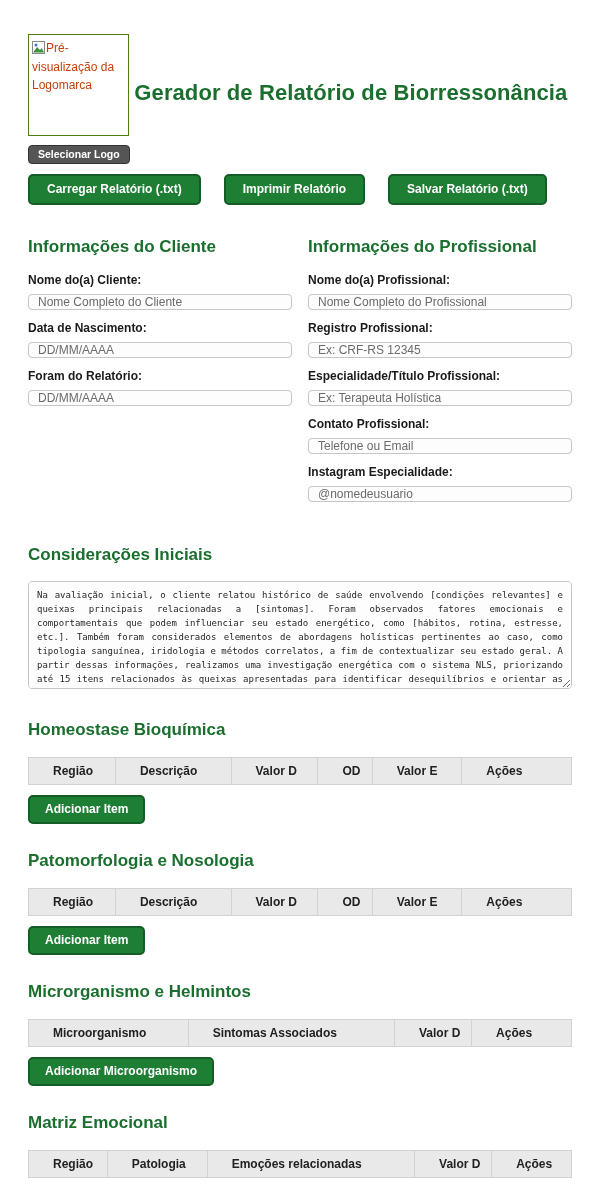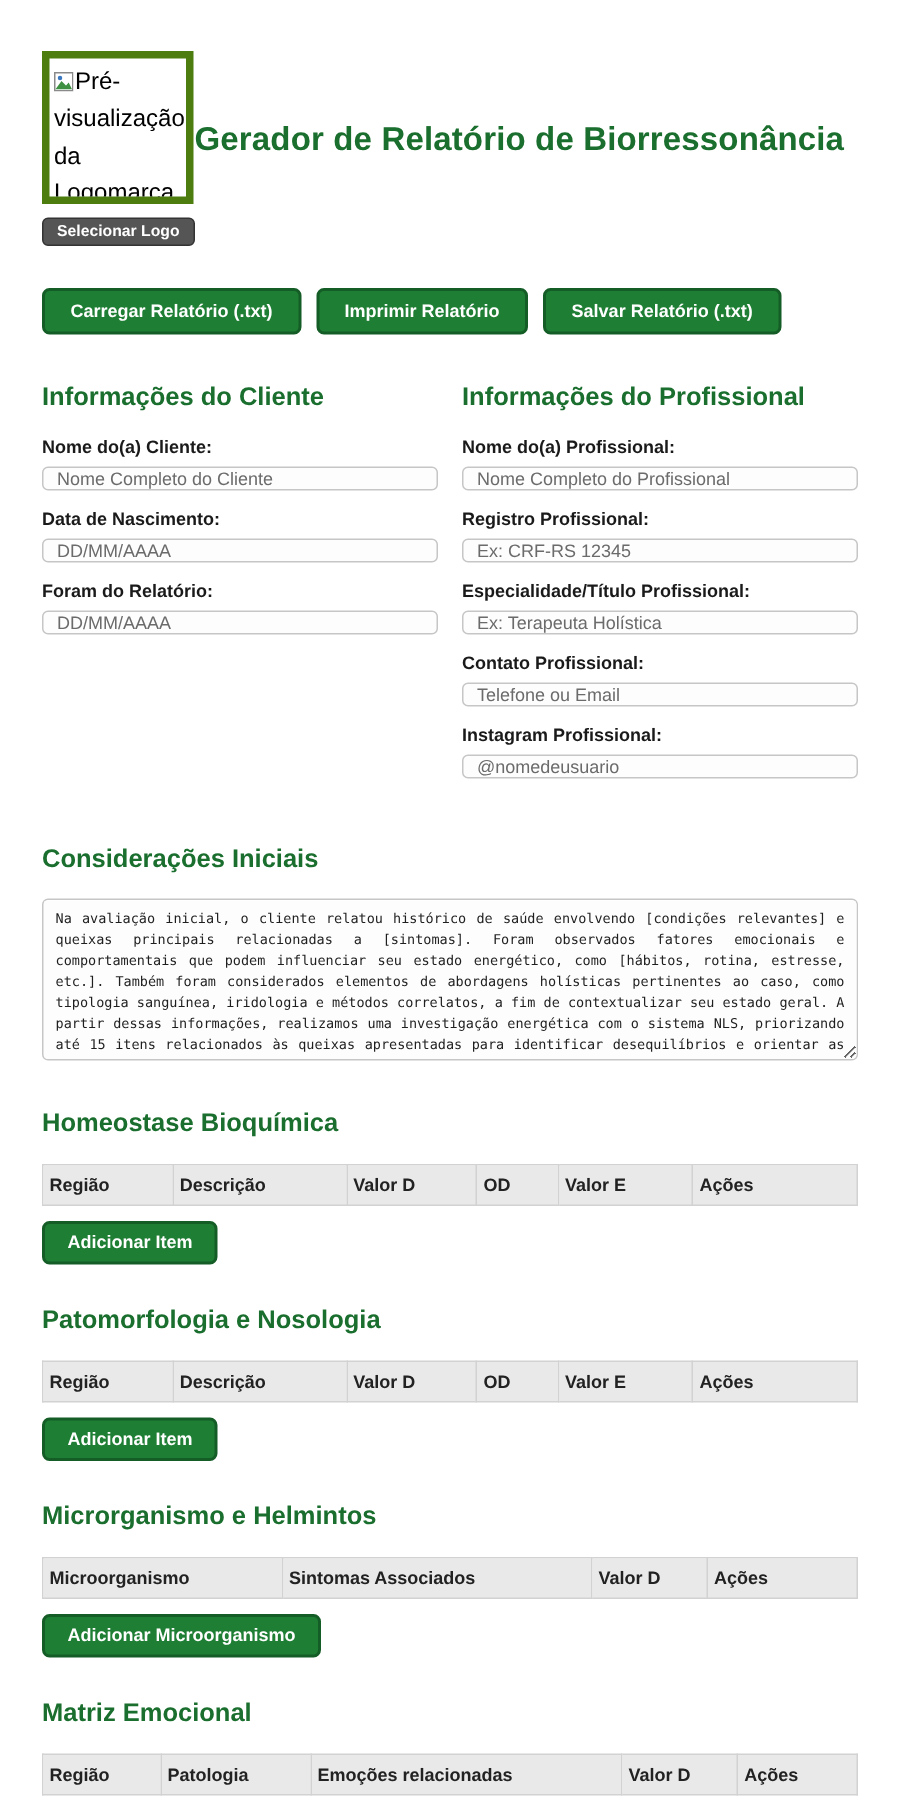--- a/index.html
+++ b/index.html
@@ -8,30 +8,31 @@
     width: 600px;
     font-family: "Liberation Sans", sans-serif;
     color: #1f1f1f;
   }
   .container { padding: 34px 28px 24px 28px; }
 
   
   .header-row { display: flex; align-items: flex-start; }
   .logo-preview {
     width: 101px; height: 102px;
-    border: 5px solid #4d7c0f;
+    border: 1px solid #4d7c0f;
     background: #ffffff;
     padding: 4px 3px;
-    font-size: 16px; line-height: 1.55; color: #000000;
+    font-size: 12px; line-height: 1.55; color: #c2410c;
     overflow: hidden;
     flex: 0 0 auto;
   }
   .broken-img { vertical-align: -2px; margin-right: 1px; }
   h1.page-title {
     flex: 1;
+    text-align: center;
     margin: 46px 0 0 0;
     font-size: 22px;
     font-weight: bold;
     color: #1a6e2e;
     letter-spacing: 0.1px;
   }
   .btn-gray {
     margin-top: 9px;
     background: #555555;
     border: 1px solid #333333;
@@ -39,21 +40,21 @@
     font-family: "Liberation Sans", sans-serif;
     font-weight: bold;
     font-size: 10.5px;
     padding: 2px 9px 3px 9px;
     border-radius: 4px;
     cursor: pointer;
     display: inline-block;
   }
 
   
-  .actions-row { margin-top: 28px; display: flex; gap: 10px; }
+  .actions-row { margin-top: 10px; display: flex; gap: 23px; }
   .btn-green {
     background: #1e7e34;
     border: 2px solid #155d26;
     color: #ffffff;
     font-family: "Liberation Sans", sans-serif;
     font-weight: bold;
     font-size: 12px;
     padding: 5px 15px 6px 15px;
     border-radius: 5px;
     cursor: pointer;
@@ -122,21 +123,21 @@
     border-collapse: collapse;
     table-layout: fixed;
   }
   table.data-table th {
     background: #e9e9e9;
     border: 1px solid #d2d2d2;
     font-size: 12px;
     font-weight: bold;
     color: #222222;
     text-align: left;
-    padding: 6px 4px;
+    padding: 6px 24px;
     overflow: hidden;
     white-space: nowrap;
   }
   .table-section .btn-green { margin-top: 10px; }
 </style>
 </head>
 <body>
 
 <div class="container">
 
@@ -190,21 +191,21 @@
       </div>
       <div class="field">
         <label>Especialidade/Título Profissional:</label>
         <input type="text" placeholder="Ex: Terapeuta Holística" style="">
       </div>
       <div class="field">
         <label>Contato Profissional:</label>
         <input type="text" placeholder="Telefone ou Email" style="">
       </div>
       <div class="field">
-        <label>Instagram Profissional:</label>
+        <label>Instagram Especialidade:</label>
         <input type="text" placeholder="@nomedeusuario" style="">
       </div>
     </div>
 
   </div>
 
   <div class="considerations">
     <h2 class="section-heading">Considerações Iniciais</h2>
     <textarea spellcheck="false" style="">Na avaliação inicial, o cliente relatou histórico de saúde envolvendo [condições relevantes] e queixas principais relacionadas a [sintomas]. Foram observados fatores emocionais e comportamentais que podem influenciar seu estado energético, como [hábitos, rotina, estresse, etc.]. Também foram considerados elementos de abordagens holísticas pertinentes ao caso, como tipologia sanguínea, iridologia e métodos correlatos, a fim de contextualizar seu estado geral. A partir dessas informações, realizamos uma investigação energética com o sistema NLS, priorizando até 15 itens relacionados às queixas apresentadas para identificar desequilíbrios e orientar as próximas etapas do processo terapêutico.</textarea>
   </div>

